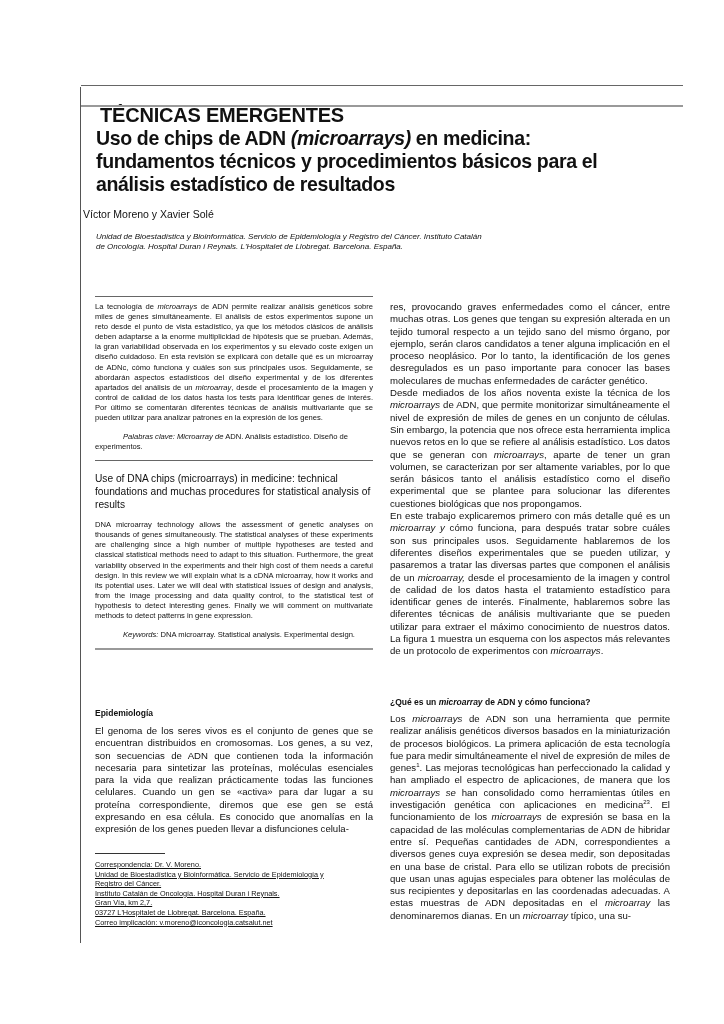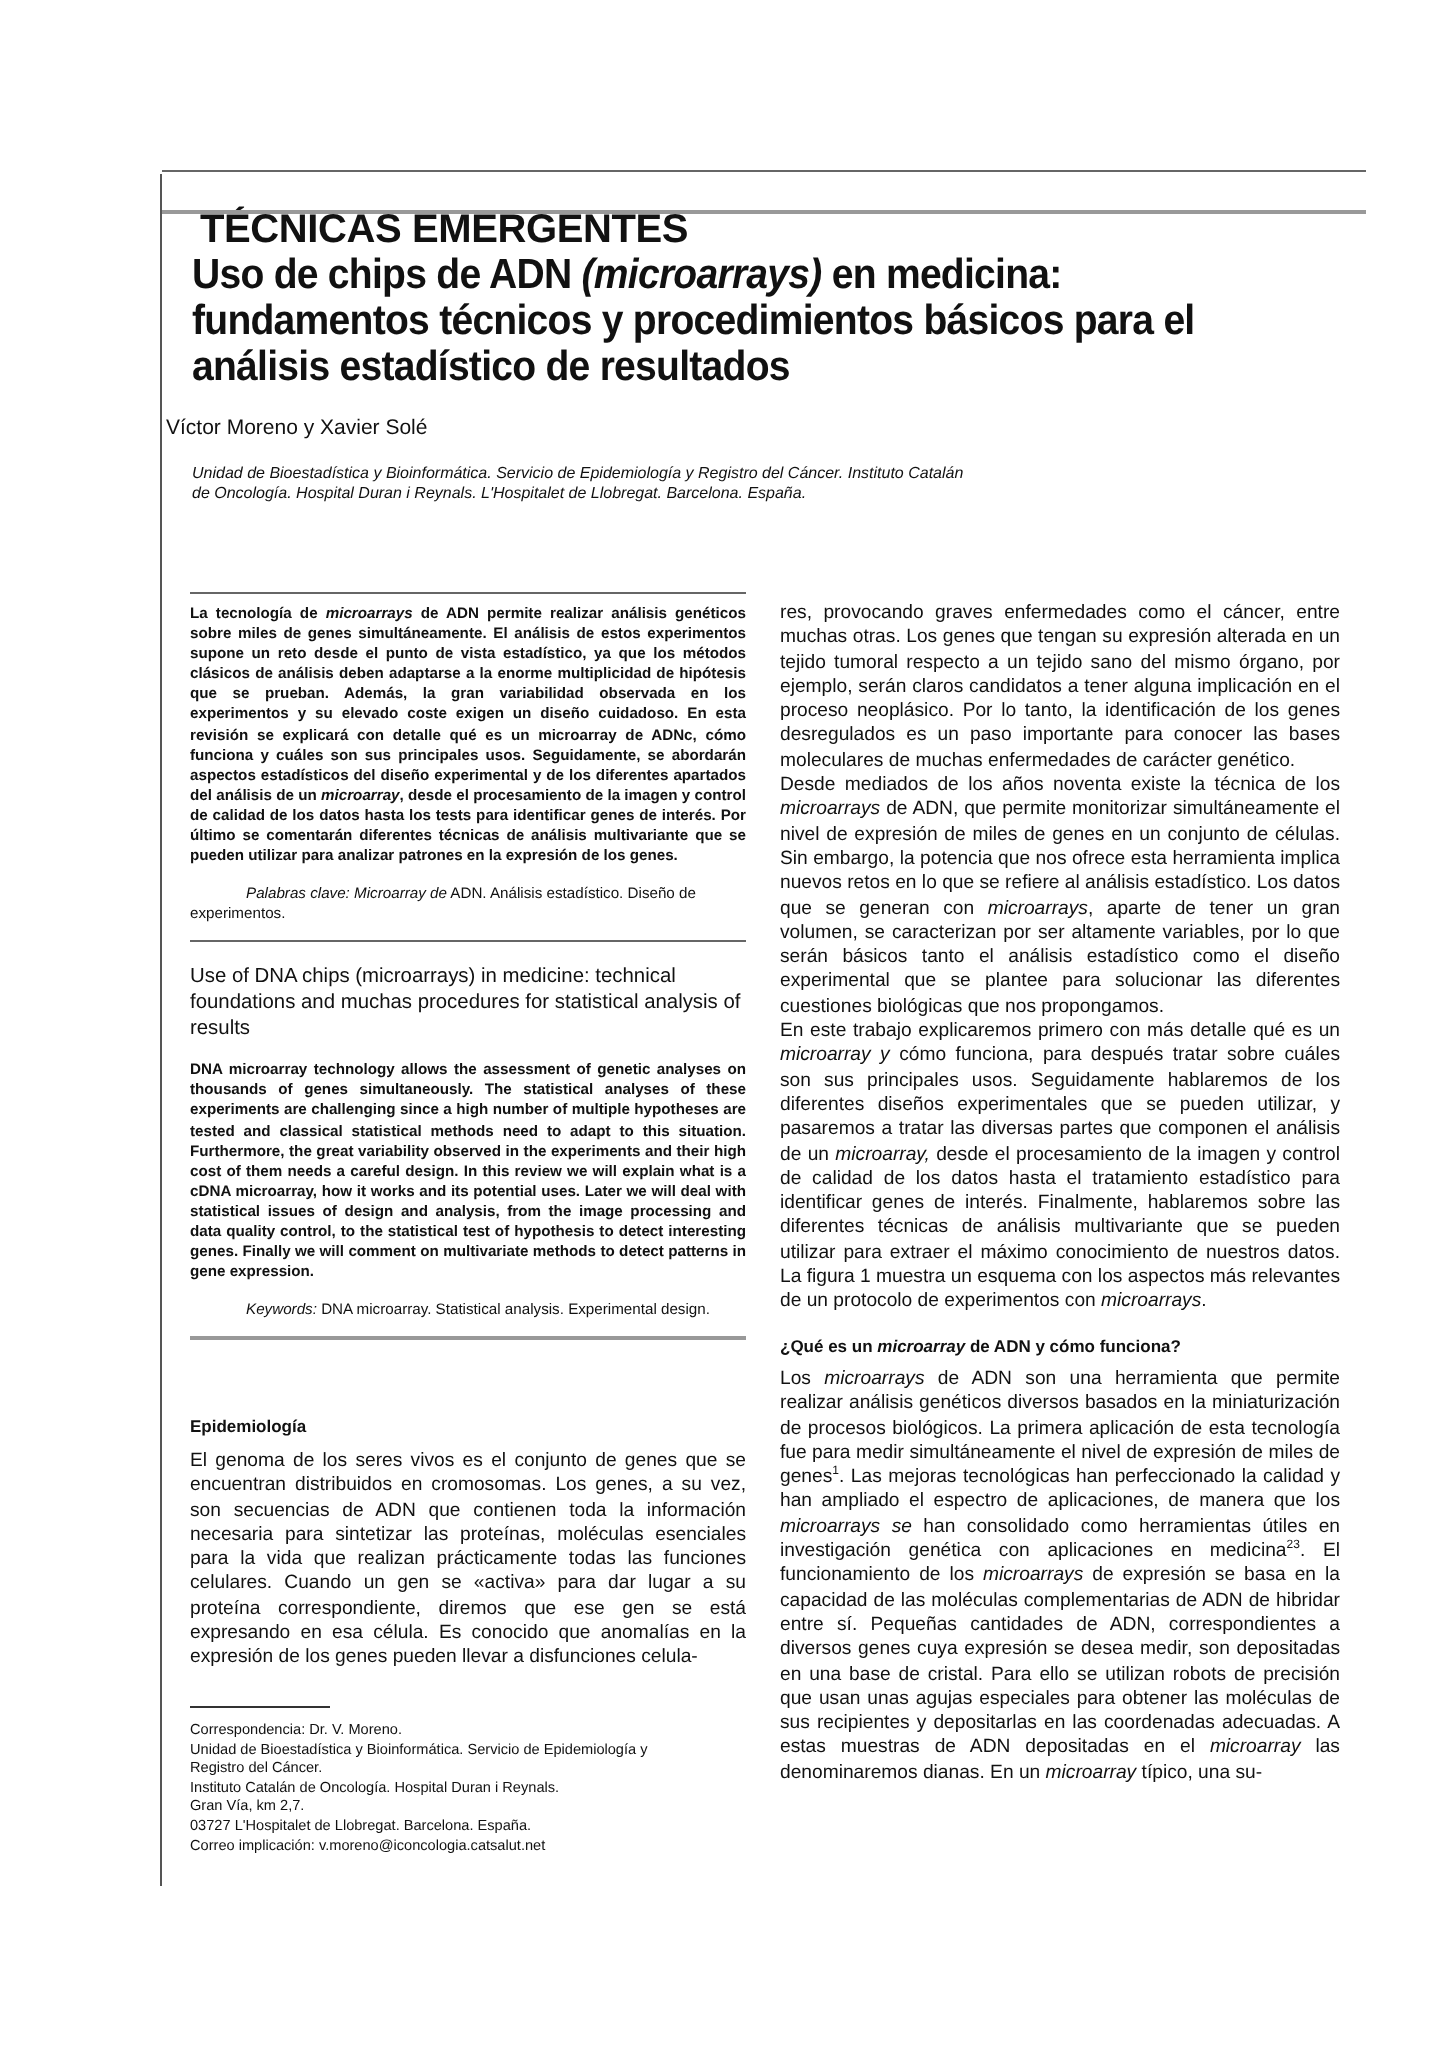--- a/index.html
+++ b/index.html
@@ -9,32 +9,32 @@
   .rule-sub { position: absolute; left: 81px; top: 105px; width: 602px; height: 2px; background: #999; }
   .section-label { position: absolute; left: 100px; top: 104px; font-size: 20px; font-weight: bold; letter-spacing: -0.2px; }
   .title { position: absolute; left: 96px; top: 126px; width: 560px; font-size: 21px; font-weight: bold; line-height: 23px; letter-spacing: -0.4px; transform: scaleX(0.93); transform-origin: left top; }
   .title i { font-style: italic; }
   .authors { position: absolute; left: 83px; top: 208px; font-size: 10.5px; }
   .affiliation { position: absolute; left: 96px; top: 232px; width: 460px; font-size: 8px; font-style: italic; line-height: 10px; }
   .col-left { position: absolute; left: 95px; width: 278px; }
   .col-right { position: absolute; left: 390px; width: 280px; }
   .divider { height: 1px; background: #666; }
   .divider.thick { height: 2px; background: #999; }
-  .abstract { font-size: 7.6px; font-weight: bold; line-height: 10.1px; text-align: justify; }
+  .abstract { font-size: 7.6px; font-weight: normal; line-height: 10.1px; text-align: justify; }
   .abstract i { font-style: italic; }
   .keywords { font-size: 7.6px; line-height: 9.5px; }
   .keywords i { font-style: italic; padding-left: 28px; }
   .en-title { font-size: 10.2px; line-height: 13px; }
   .heading { font-size: 8.5px; font-weight: bold; }
   .heading i { font-style: italic; }
   .body-text { font-size: 9.6px; line-height: 12.3px; text-align: justify; }
   .body-text p { margin: 0; }
   .body-text i { font-style: italic; }
   .fn-rule { width: 70px; height: 1px; background: #333; }
-  .footnote { font-size: 7.3px; line-height: 9.6px; }
+  .footnote { font-size: 7.3px; line-height: 9.6px; text-decoration: underline; }
   sup { font-size: 6px; line-height: 0; }
 </style>
 </head>
 <body>
 
 <div class="page-border-left"></div>
 <div class="rule-top"></div>
 <div class="section-label">TÉCNICAS EMERGENTES</div>
 <div class="rule-sub"></div>
 
@@ -86,18 +86,18 @@
     <div>Correo implicación: v.moreno@iconcologia.catsalut.net</div>
   </div>
 </div>
 
 <div class="col-right body-text" style="top:301px;">
   <p>res, provocando graves enfermedades como el cáncer, entre muchas otras. Los genes que tengan su expresión alterada en un tejido tumoral respecto a un tejido sano del mismo órgano, por ejemplo, serán claros candidatos a tener alguna implicación en el proceso neoplásico. Por lo tanto, la identificación de los genes desregulados es un paso importante para conocer las bases moleculares de muchas enfermedades de carácter genético.</p>
   <p><span>Desde mediados de los años noventa existe la técnica de los </span><i>microarrays</i><span> de ADN, que permite monitorizar simultáneamente el nivel de expresión de miles de genes en un conjunto de células. Sin embargo, la potencia que nos ofrece esta herramienta implica nuevos retos en lo que se refiere al análisis estadístico. Los datos que se generan con </span><i>microarrays</i><span>, aparte de tener un gran volumen, se caracterizan por ser altamente variables, por lo que serán básicos tanto el análisis estadístico como el diseño experimental que se plantee para solucionar las diferentes cuestiones biológicas que nos propongamos.</span></p>
   <p><span>En este trabajo explicaremos primero con más detalle qué es un </span><i>microarray y</i><span> cómo funciona, para después tratar sobre cuáles son sus principales usos. Seguidamente hablaremos de los diferentes diseños experimentales que se pueden utilizar, y pasaremos a tratar las diversas partes que componen el análisis de un </span><i>microarray,</i><span> desde el procesamiento de la imagen y control de calidad de los datos hasta el tratamiento estadístico para identificar genes de interés. Finalmente, hablaremos sobre las diferentes técnicas de análisis multivariante que se pueden utilizar para extraer el máximo conocimiento de nuestros datos. La figura 1 muestra un esquema con los aspectos más relevantes de un protocolo de experimentos con </span><i>microarrays</i><span>.</span></p>
 </div>
 
-<div class="col-right" style="top:668px;">
+<div class="col-right" style="top:697px;">
   <div class="heading"><span>¿Qué es un </span><i>microarray</i><span> de ADN y cómo funciona?</span></div>
   <div class="body-text" style="margin-top:6px;">
     <p><span>Los </span><i>microarrays</i><span> de ADN son una herramienta que permite realizar análisis genéticos diversos basados en la miniaturización de procesos biológicos. La primera aplicación de esta tecnología fue para medir simultáneamente el nivel de expresión de miles de genes</span><sup>1</sup><span>. Las mejoras tecnológicas han perfeccionado la calidad y han ampliado el espectro de aplicaciones, de manera que los </span><i>microarrays se</i><span> han consolidado como herramientas útiles en investigación genética con aplicaciones en medicina</span><sup>23</sup><span>. El funcionamiento de los </span><i>microarrays</i><span> de expresión se basa en la capacidad de las moléculas complementarias de ADN de hibridar entre sí. Pequeñas cantidades de ADN, correspondientes a diversos genes cuya expresión se desea medir, son depositadas en una base de cristal. Para ello se utilizan robots de precisión que usan unas agujas especiales para obtener las moléculas de sus recipientes y depositarlas en las coordenadas adecuadas. A estas muestras de ADN depositadas en el </span><i>microarray</i><span> las denominaremos dianas. En un </span><i>microarray</i><span> típico, una su-</span></p>
   </div>
 </div>
 
 </body></html>

